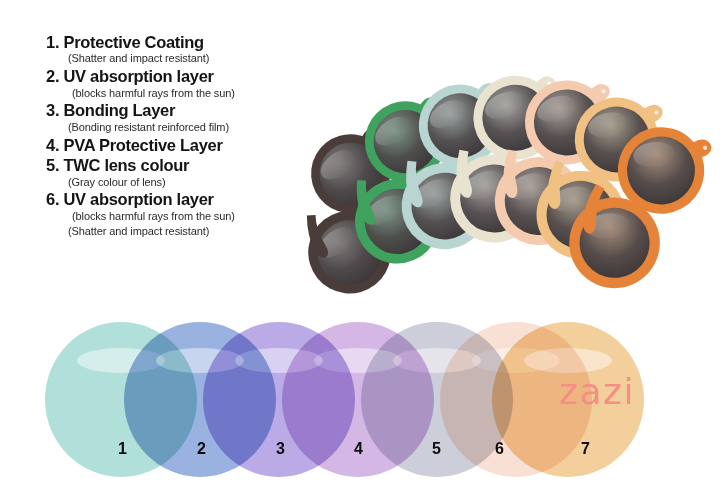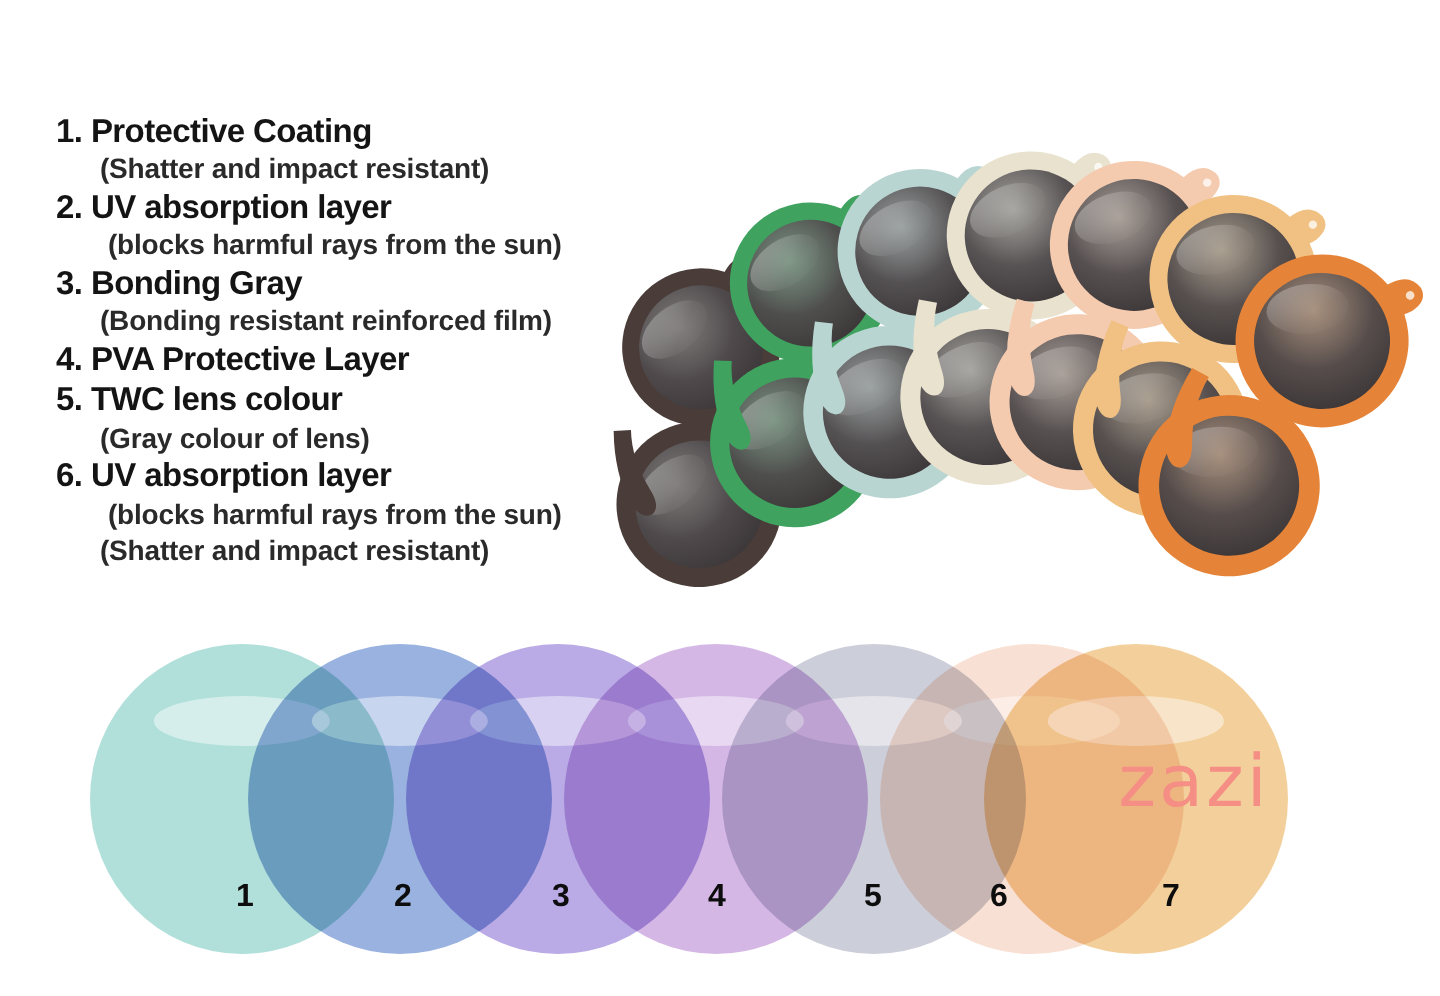--- a/index.html
+++ b/index.html
@@ -12,38 +12,37 @@
     height: 498px;
     position: relative;
     overflow: hidden;
     font-family: "Liberation Sans", sans-serif;
     -webkit-font-smoothing: antialiased;
   }
 
   
   #layer-list {
     position: absolute;
-    left: 28px;
+    left: 46px;
     top: 33px;
     width: 270px;
-    margin-top: 24px;
   }
   .layer-item { margin-bottom: 1px; }
   .layer-title {
     font-size: 16.5px;
     font-weight: 700;
     color: #141414;
     letter-spacing: -0.3px;
     line-height: 1.18;
     white-space: nowrap;
   }
   .layer-num { display: inline; }
   .layer-sub {
-    font-size: 14px;
-    font-weight: 700;
+    font-size: 11px;
+    font-weight: 400;
     color: #2a2a2a;
     line-height: 1.25;
     padding-left: 22px;
     letter-spacing: -0.1px;
     white-space: nowrap;
   }
   .layer-item:nth-child(2) .layer-sub,
   .layer-item:nth-child(6) .layer-sub { padding-left: 26px; }
 
   
@@ -124,21 +123,21 @@
     <div class="layer-title">
       <span class="layer-num">2.</span>
       <span>UV absorption layer</span>
     </div>
     <div class="layer-sub">(blocks harmful rays from the sun)</div>
   </div>
 
   <div class="layer-item">
     <div class="layer-title">
       <span class="layer-num">3.</span>
-      <span>Bonding Gray</span>
+      <span>Bonding Layer</span>
     </div>
     <div class="layer-sub">(Bonding resistant reinforced film)</div>
   </div>
 
   <div class="layer-item">
     <div class="layer-title">
       <span class="layer-num">4.</span>
       <span>PVA Protective Layer</span>
     </div>
   </div>

